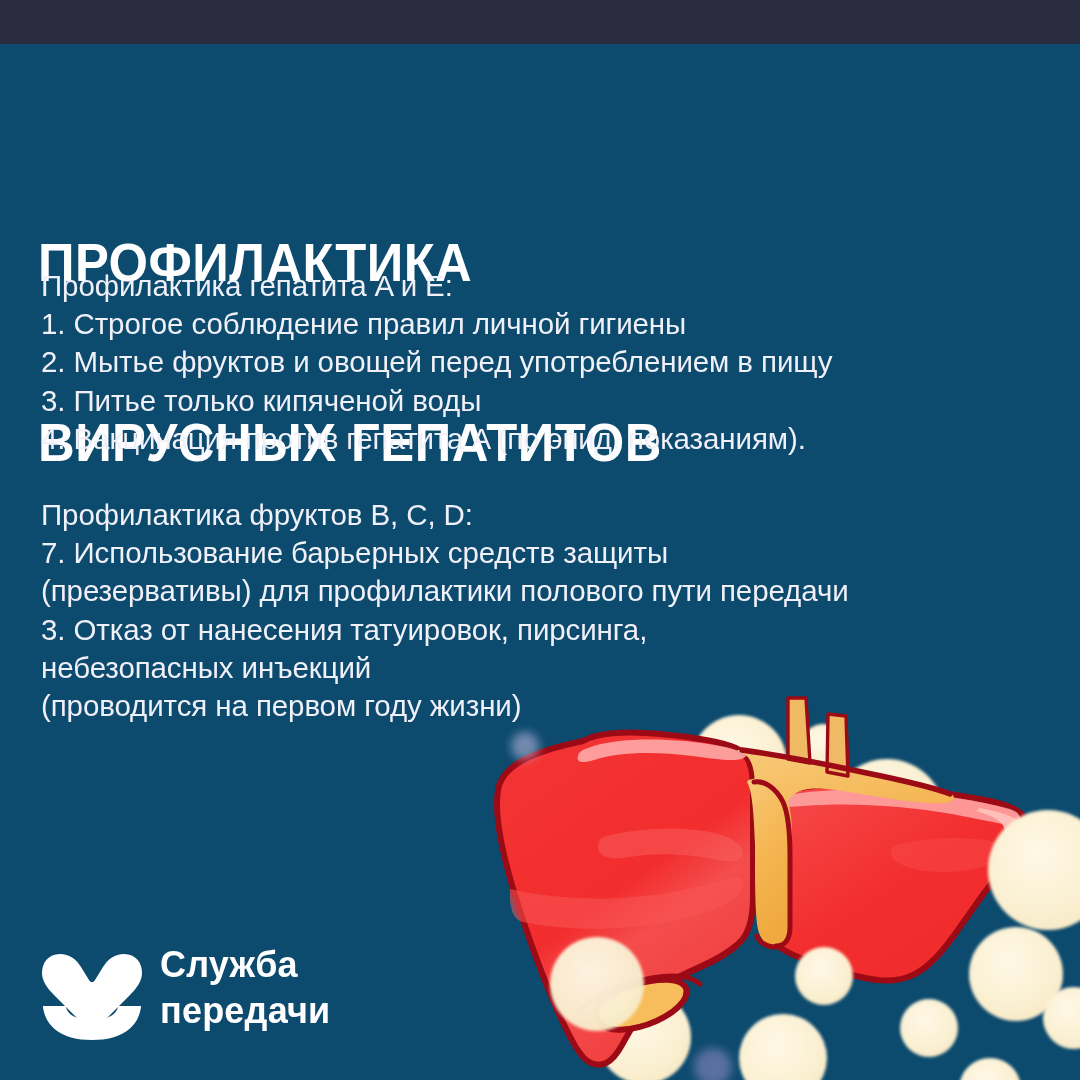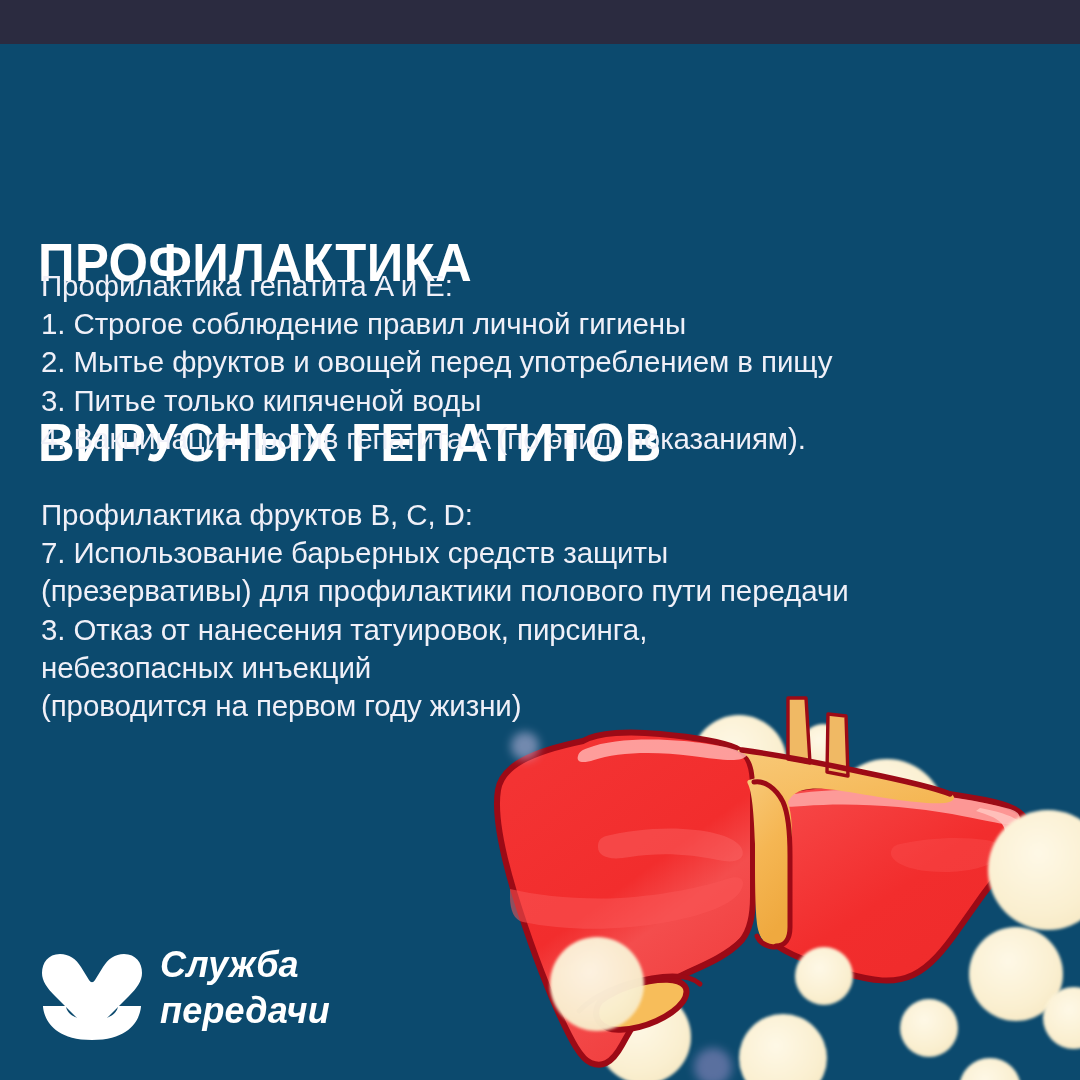--- a/index.html
+++ b/index.html
@@ -71,21 +71,20 @@
   }
   #logo-text {
     position: absolute;
     left: 120px;
     top: 0px;
     color: #ffffff;
     font-weight: bold;
     font-size: 36px;
     line-height: 46px;
     letter-spacing: 0.2px;
-    font-style: italic;
   }
   #logo-text span { display: block; white-space: pre; }
 
   
   #illus {
     position: absolute;
     left: 470px;
     top: 640px;
     width: 610px;
     height: 440px;

